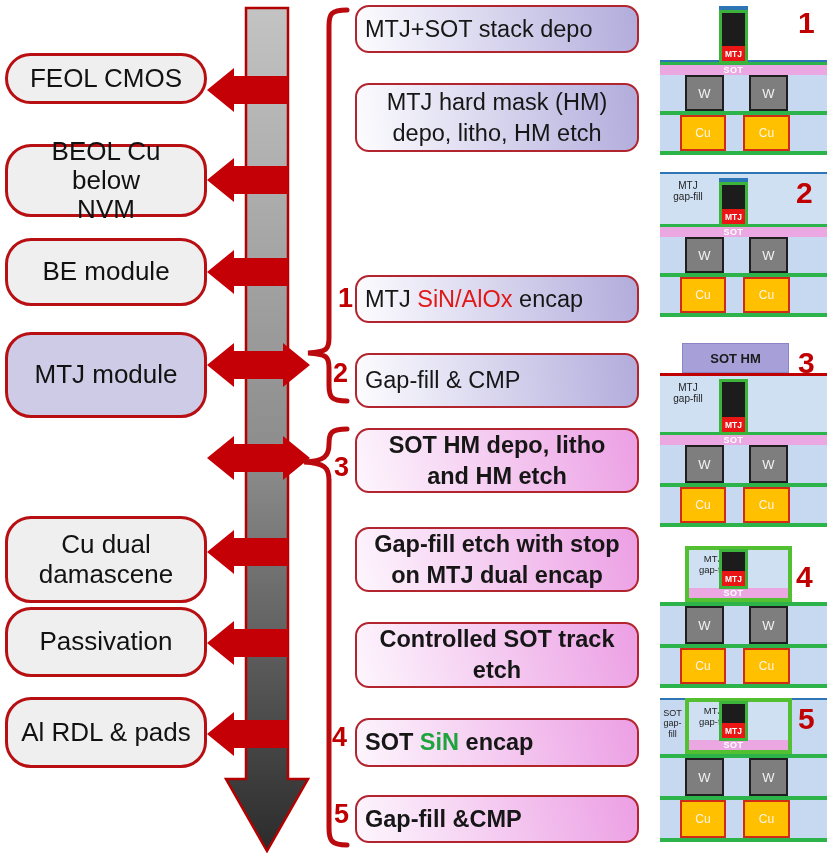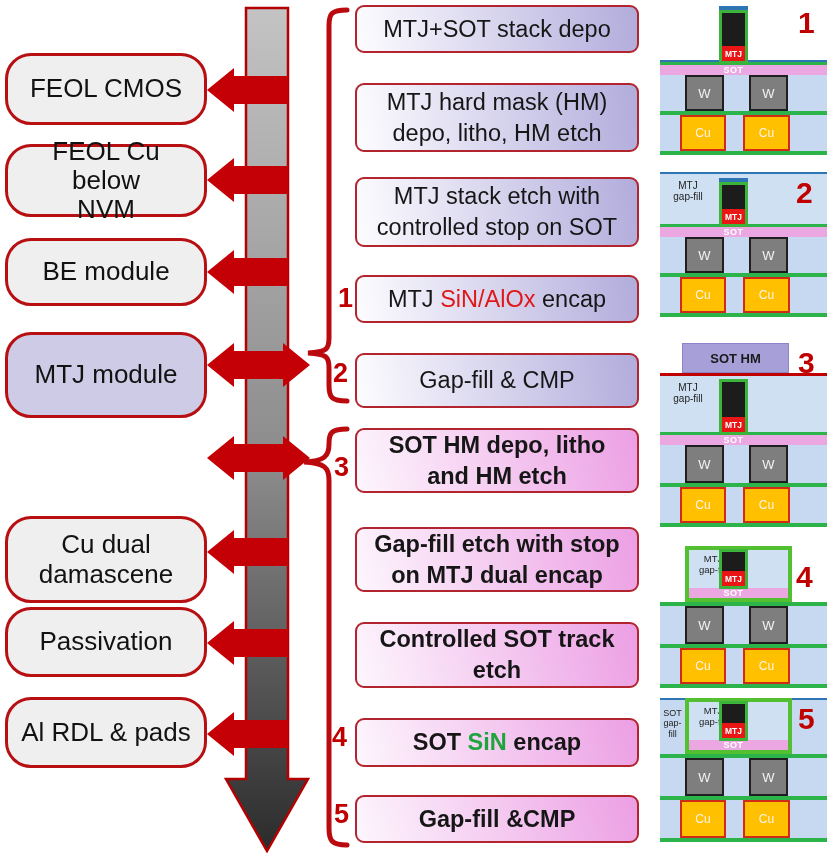--- a/index.html
+++ b/index.html
@@ -11,22 +11,22 @@
   .mbox{position:absolute;left:5px;width:202px;box-sizing:border-box;
         border:3px solid #b70f12;border-radius:26px;background:#f0eff0;
         display:flex;align-items:center;justify-content:center;text-align:center;
         font-size:26px;color:#121212;line-height:1.12;z-index:2;padding:0 8px;}
   .mbox.narrow{padding:0 40px;}
   .mbox.lav{background:#cecbe6;}
   .mbox.pnk{background:#f5c9ee;}
 
   
   .step{position:absolute;left:355px;width:284px;box-sizing:border-box;
-        border:2.5px solid #b2242e;border-radius:9px;
-        display:flex;align-items:center;justify-content:center;text-align:center;
+        border:2.5px solid #b2242e;border-radius:14px;
+        display:flex;align-items:center;text-align:center;
         font-size:23.5px;color:#161616;line-height:1.3;z-index:2;padding:2px 8px;}
   .step.mtj{background:linear-gradient(83deg,#fbfbfe 2%,#b2acdc 100%);}
   .step.sot{background:linear-gradient(75deg,#fdf6fd 0%,#ec9fe4 100%);font-weight:bold;}
   .t-red{color:#e01818;}
   .t-green{color:#1ea43c;margin-top:12px;}
 
   .stepnum{position:absolute;z-index:3;color:#c00000;font-size:27px;font-weight:bold;}
   .dianum{position:absolute;z-index:4;color:#c00000;font-size:30px;font-weight:bold;}
 
   
@@ -80,25 +80,25 @@
     <polygon points="207,272 234,250 234,258 288,258 288,286 234,286 234,294" fill="#c40006"></polygon>
     <polygon points="207,365 234,343 234,351 283,351 283,343 310,365 283,387 283,379 234,379 234,387" fill="#c40006"></polygon>
     <polygon points="207,458 234,436 234,444 283,444 283,436 310,458 283,480 283,472 234,472 234,480" fill="#c40006"></polygon>
     <polygon points="207,552 234,530 234,538 288,538 288,566 234,566 234,574" fill="#c40006"></polygon>
     <polygon points="207,643 234,621 234,629 288,629 288,657 234,657 234,665" fill="#c40006"></polygon>
     <polygon points="207,734 234,712 234,720 288,720 288,748 234,748 234,756" fill="#c40006"></polygon>
     <path d="M347,10 C331,10 329,14 329,26 L329,338 C329,349 327,352 308,353 C327,354 329,357 329,368 L329,385 C329,397 331,401 347,401" fill="none" stroke="#bb0a0e" stroke-width="5" stroke-linecap="round"></path>
     <path d="M347,429 C331,429 329,433 329,444 C329,456 325,461 304,462 C325,463 329,468 329,480 L329,828 C329,840 331,845 347,845" fill="none" stroke="#bb0a0e" stroke-width="5" stroke-linecap="round"></path>
   </svg>
 
-  <div class="mbox" style="top:53px;height:72px">
+  <div class="mbox" style="top:53px;height:51px">
       <span>FEOL CMOS</span>
     </div>
   <div class="mbox narrow" style="top:144px;height:73px">
-      <span>FEOL Cu below NVM</span>
+      <span>BEOL Cu below NVM</span>
     </div>
   <div class="mbox" style="top:238px;height:68px">
       <span>BE module</span>
     </div>
   <div class="mbox lav" style="top:332px;height:86px">
       <span>MTJ module</span>
     </div>
   <div class="mbox narrow" style="top:516px;height:87px">
       <span>Cu dual damascene</span>
     </div>
@@ -107,23 +107,20 @@
     </div>
   <div class="mbox" style="top:697px;height:71px">
       <span>Al RDL &amp; pads</span>
     </div>
 
   <div class="step mtj" style="top:5px;height:48px">
       <span><span>MTJ+SOT stack depo</span></span>
     </div>
   <div class="step mtj" style="top:83px;height:69px">
       <span><span>MTJ hard mask (HM) depo, litho, HM etch</span></span>
-    </div>
-  <div class="step mtj" style="top:177px;height:70px">
-      <span><span>MTJ stack etch with controlled stop on SOT</span></span>
     </div>
   <div class="step mtj" style="top:275px;height:48px">
       <span><span>MTJ </span><span class="t-red">SiN/AlOx</span><span> encap</span></span>
     </div>
   <div class="step mtj" style="top:353px;height:55px">
       <span><span>Gap-fill &amp; CMP</span></span>
     </div>
   <div class="step sot" style="top:428px;height:65px">
       <span><span>SOT HM depo, litho and HM etch</span></span>
     </div>

